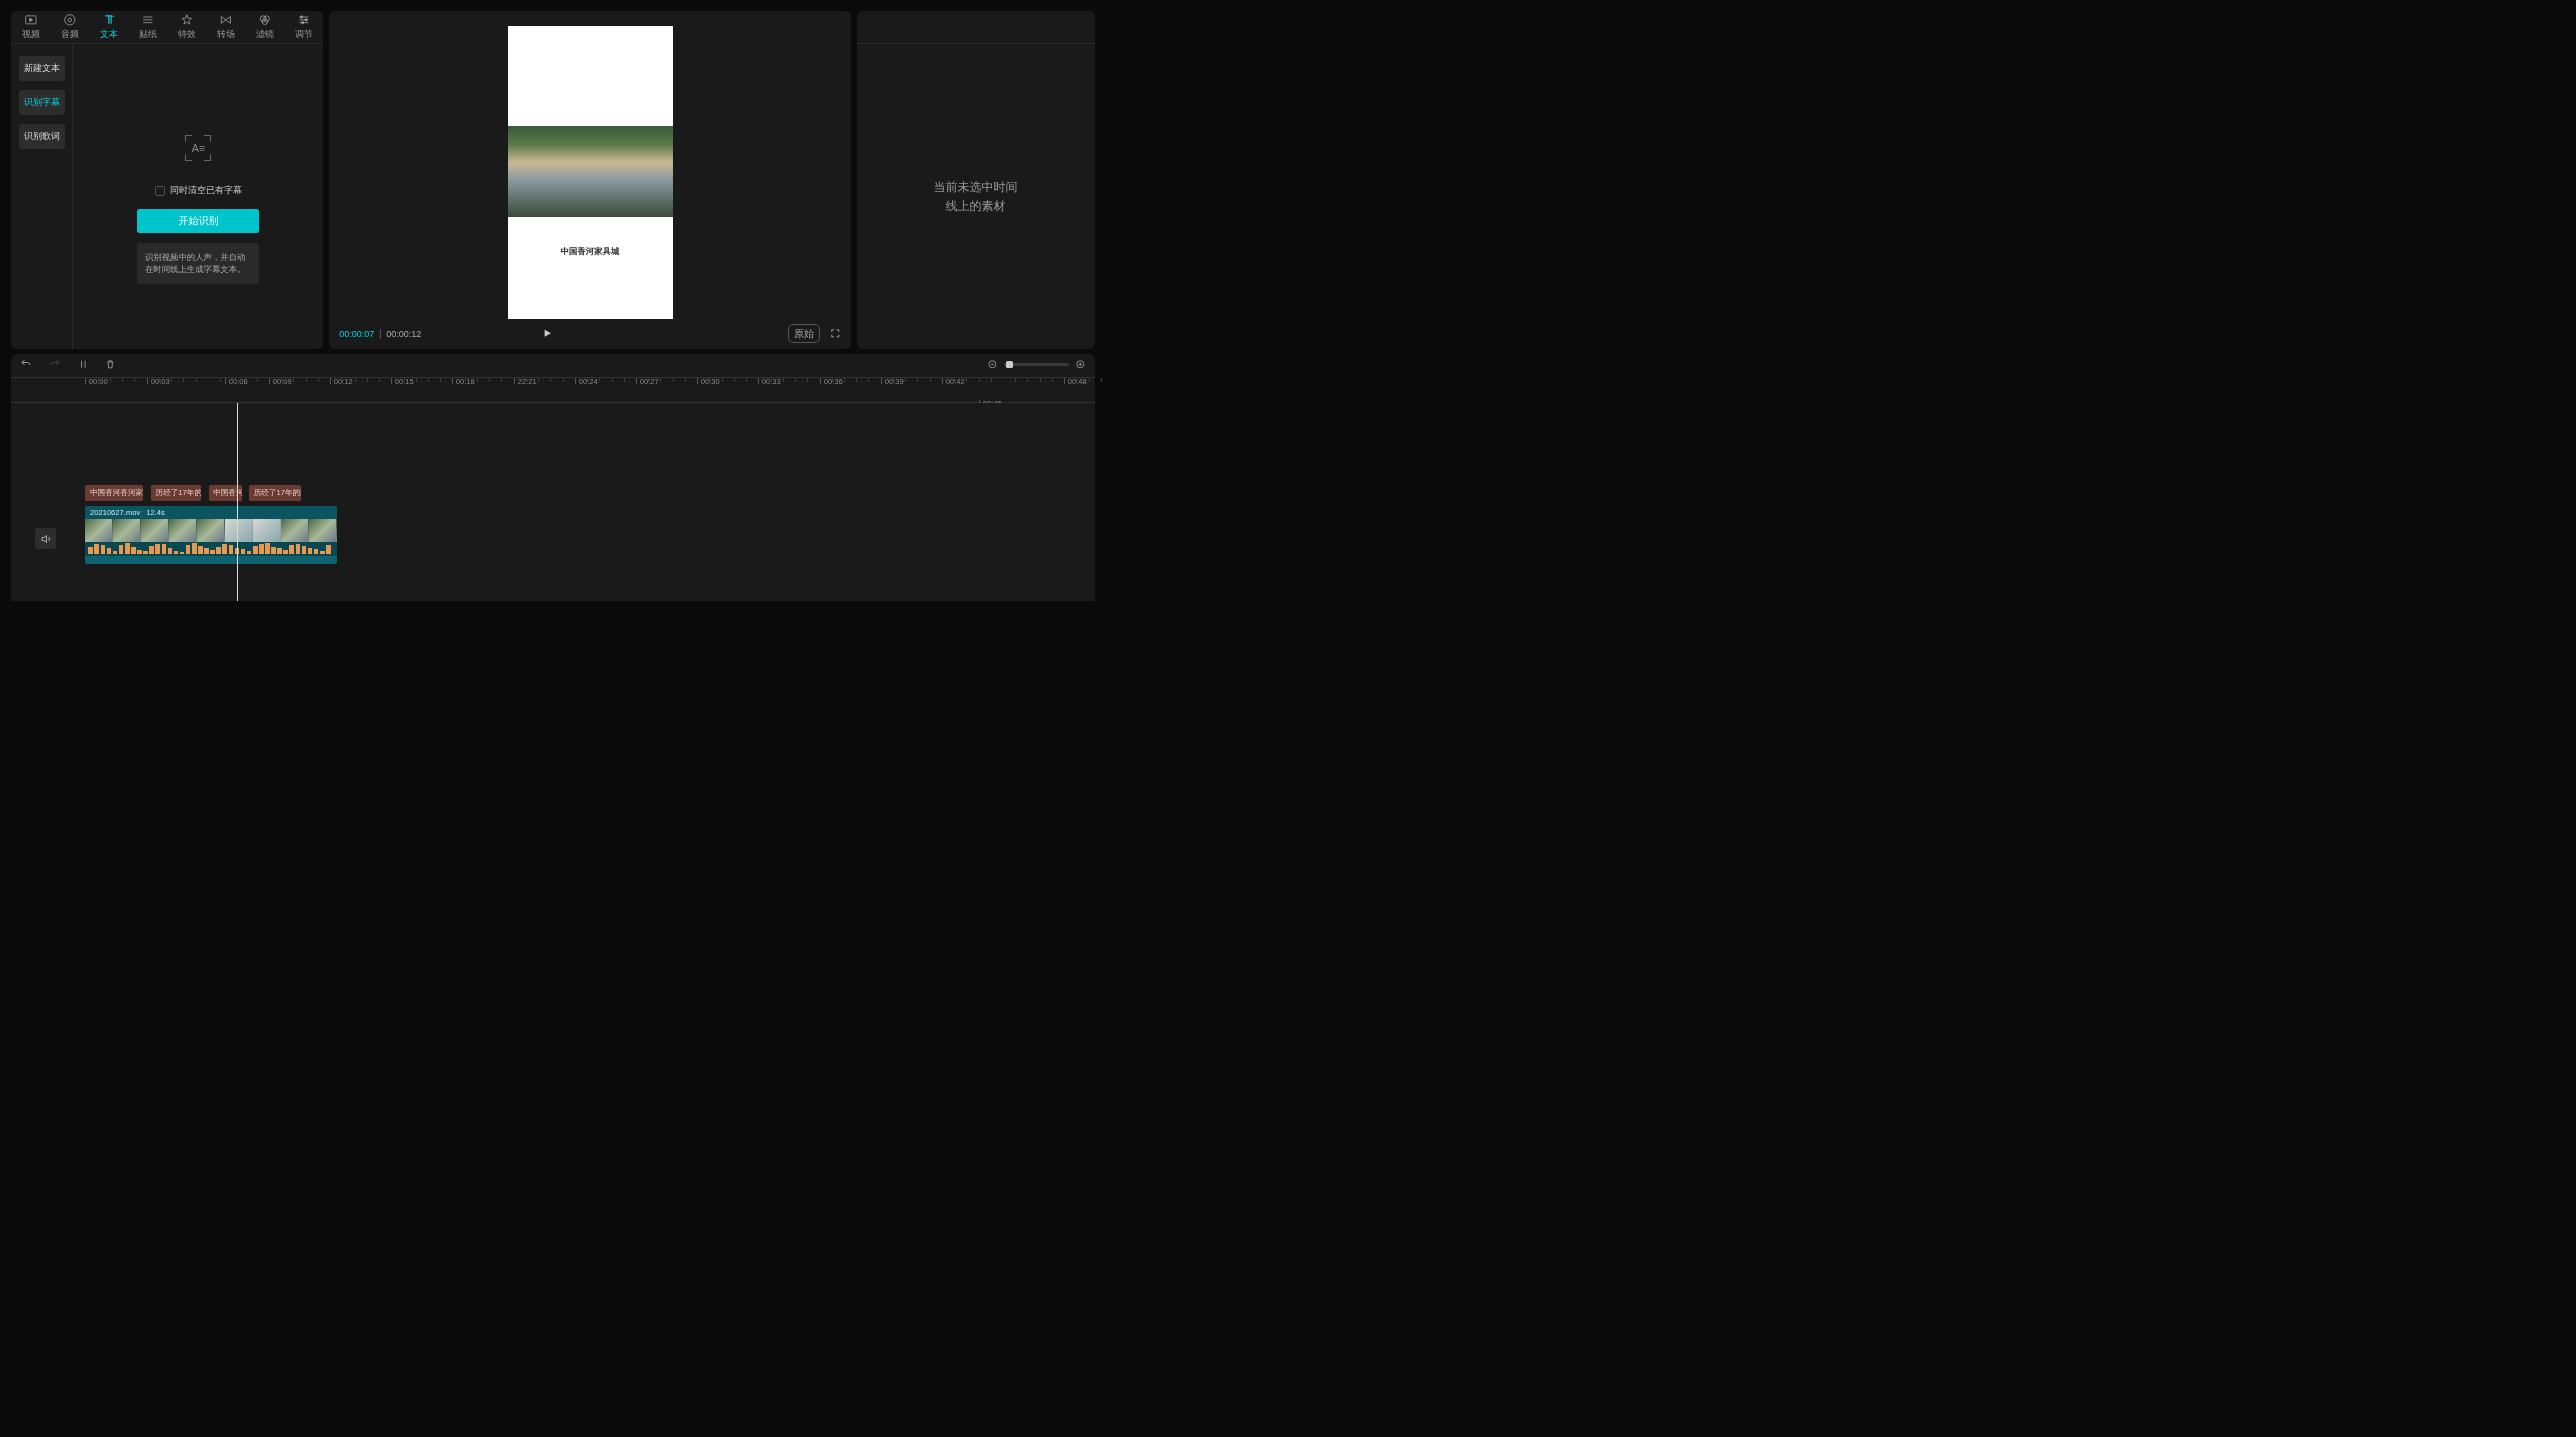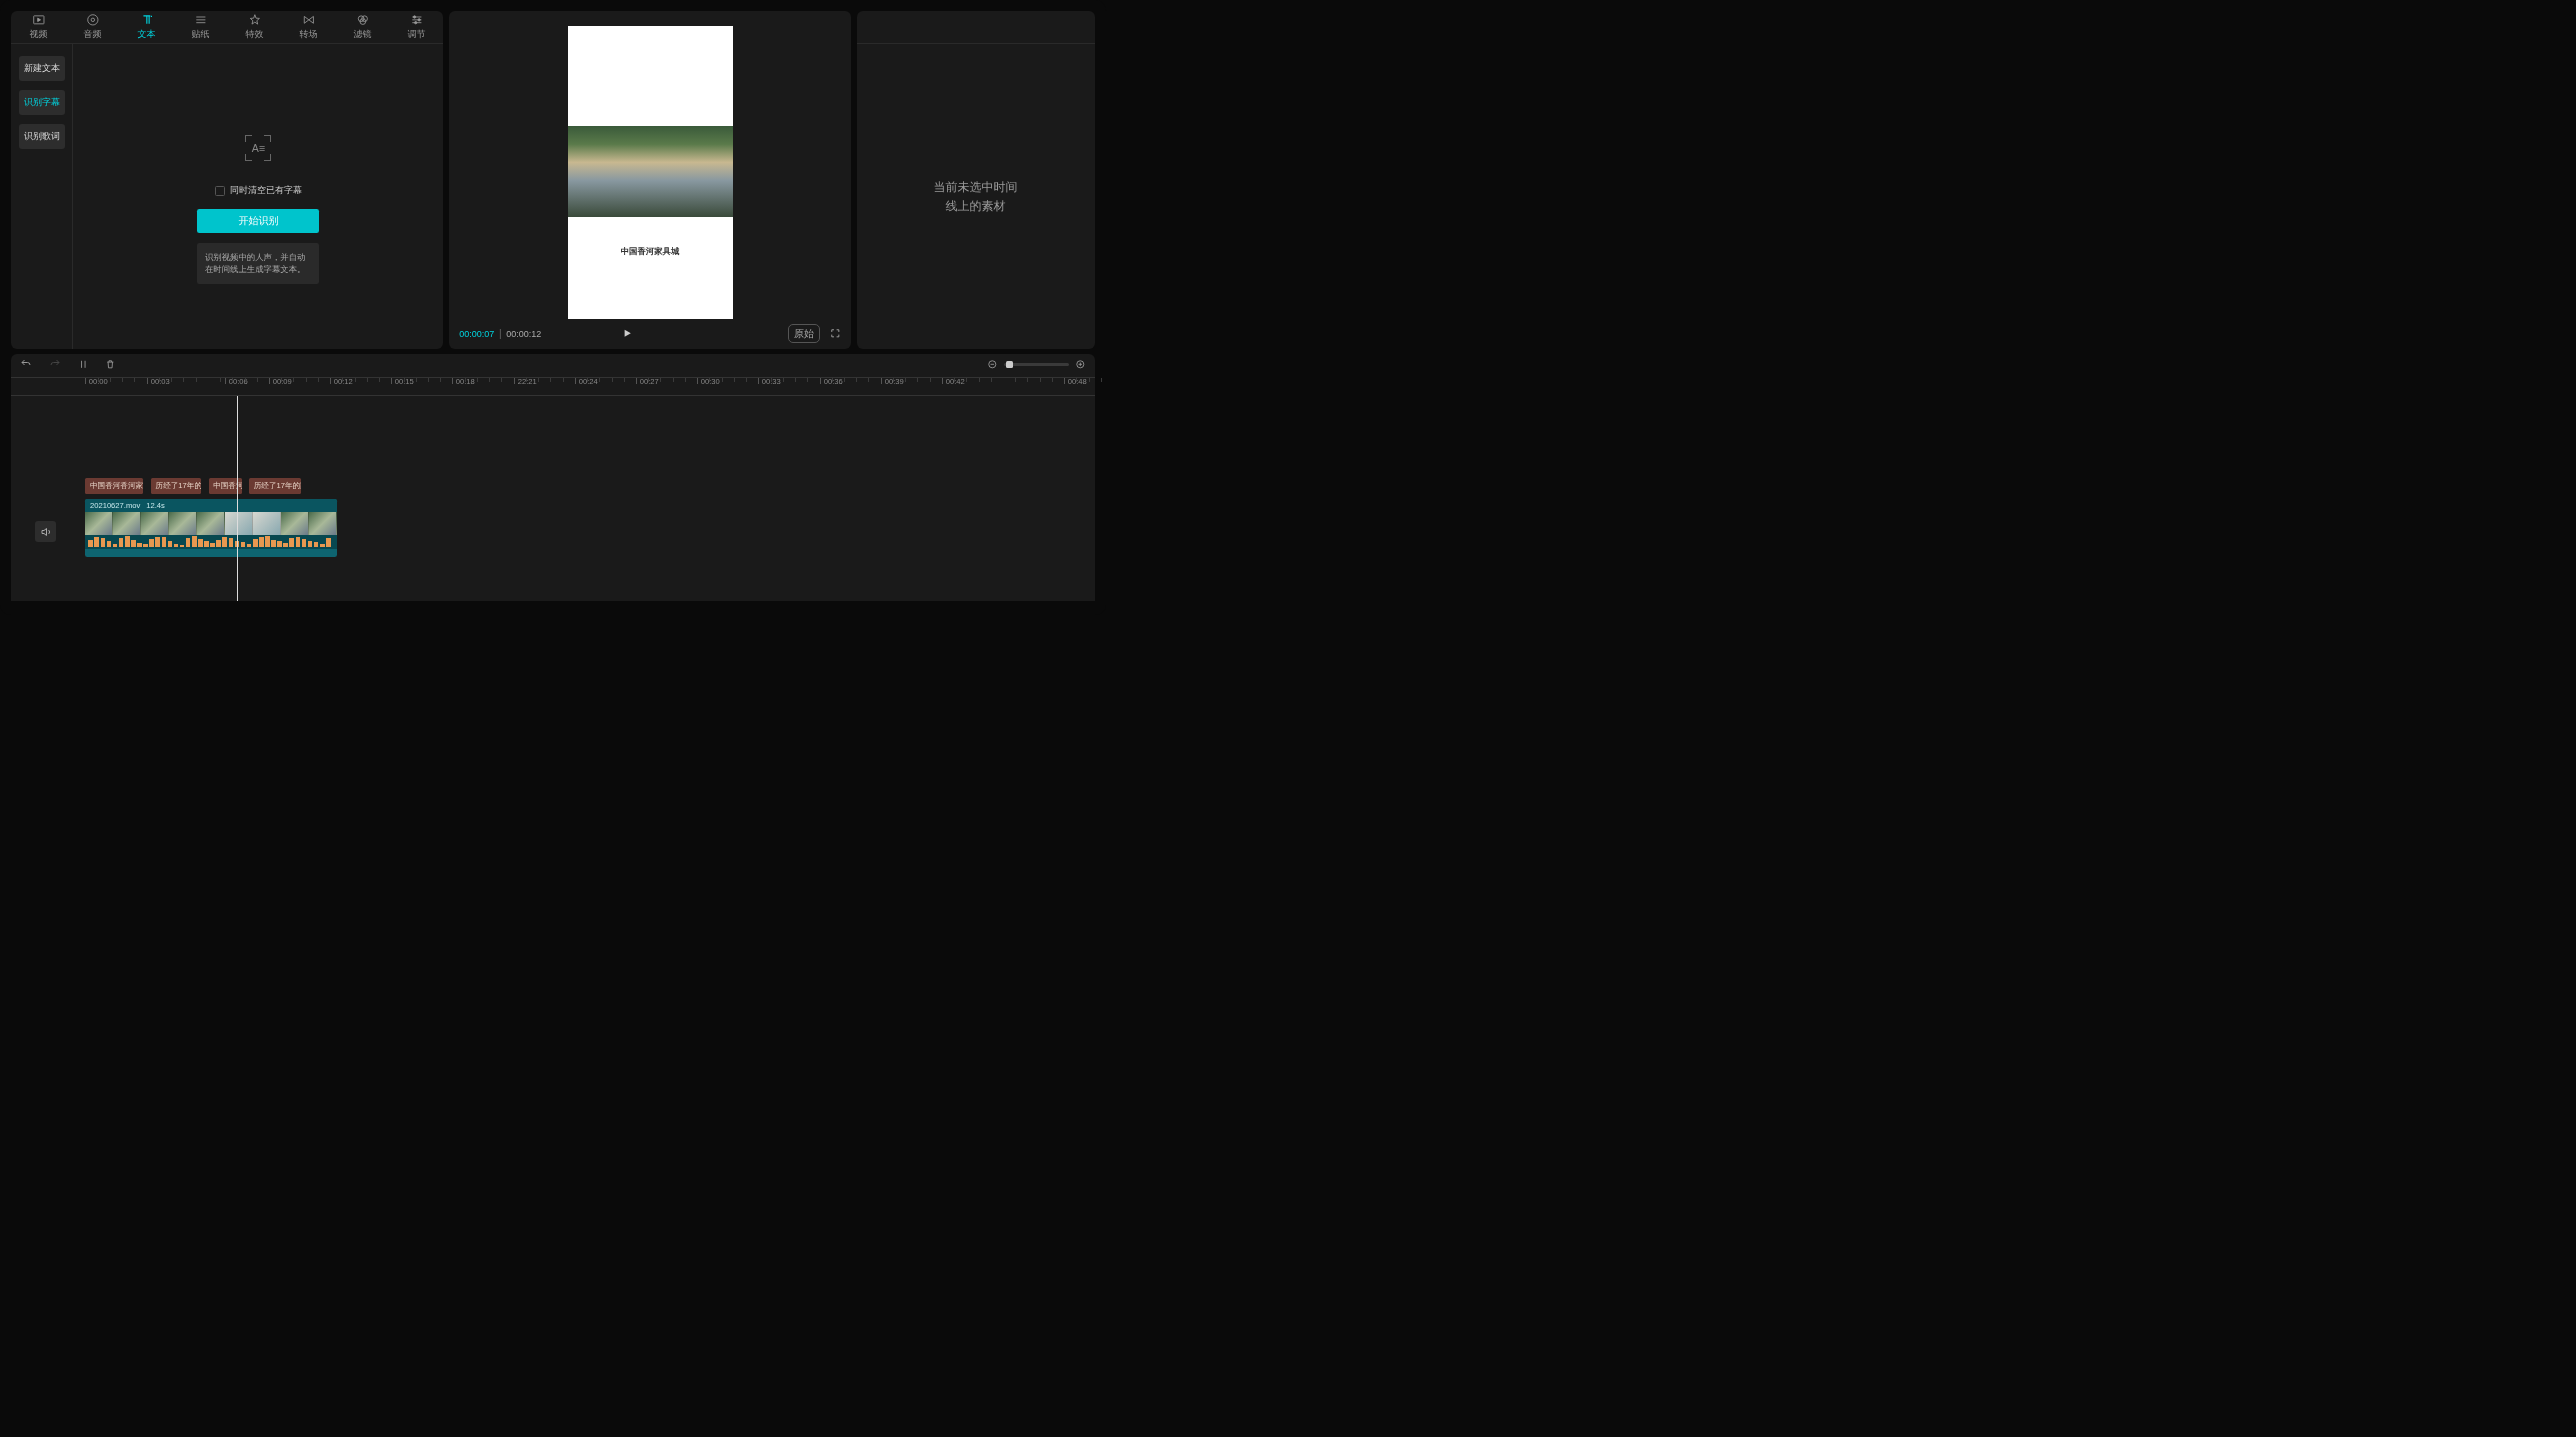--- a/index.html
+++ b/index.html
@@ -4,21 +4,21 @@
 <style>
 * { margin: 0; padding: 0; box-sizing: border-box; font-family: -apple-system, "PingFang SC", "Microsoft YaHei", sans-serif; }
 body { background: #0a0a0a; color: #e0e0e0; font-size: 10px; overflow: hidden; }
 .app { width: 1106px; height: 615px; background: #0a0a0a; position: relative; border-radius: 10.6px; overflow: hidden; }
 
 
 .top-row { display: flex; gap: 5.3px; padding: 11.4px 11.4px 0 11.4px; height: 349px; }
 .panel { background: #1a1a1a; border-radius: 6px; position: relative; }
 
 
-.left-panel { width: 432px; display: flex; flex-direction: column; }
+.left-panel { width: 312px; display: flex; flex-direction: column; }
 .tab-bar { display: flex; height: 33px; border-bottom: 0.8px solid #2a2a2a; }
 .tab { flex: 1; display: flex; flex-direction: column; align-items: center; justify-content: center; gap: 1.5px; cursor: pointer; color: #999; font-size: 9px; }
 .tab.active { color: #00d5e0; }
 .tab-icon { width: 13.7px; height: 13.7px; display: flex; align-items: center; justify-content: center; }
 .tab-icon svg { width: 13.7px; height: 13.7px; }
 
 .left-body { flex: 1; display: flex; }
 .side-menu { width: 62px; padding: 12px 7.6px; display: flex; flex-direction: column; gap: 9px; border-right: 0.8px solid #2a2a2a; }
 .side-item { background: #2d2d2d; color: #ddd; padding: 6px 4.6px; border-radius: 3px; text-align: center; font-size: 9px; cursor: pointer; }
 .side-item.active { color: #00d5e0; }
@@ -54,21 +54,21 @@
 
 
 .timeline-wrap { margin: 5.3px 11.4px 11.4px 11.4px; height: 247px; display: flex; flex-direction: column; }
 .tl-toolbar { height: 20px; display: flex; align-items: center; padding: 0 9px; gap: 16.7px; }
 .tl-btn { color: #999; cursor: pointer; display: flex; align-items: center; }
 .tl-btn.disabled { color: #444; }
 .tl-toolbar-right { margin-left: auto; display: flex; align-items: center; gap: 6px; }
 .zoom-slider { width: 65px; height: 3px; background: #3a3a3a; border-radius: 1.5px; position: relative; }
 .zoom-thumb { position: absolute; left: 1.5px; top: -2.3px; width: 7.6px; height: 7.6px; background: #ccc; border-radius: 1.5px; }
 
-.ruler { height: 19px; border-top: 0.8px solid #333; border-bottom: 0.8px solid #333; position: relative; background: #1a1a1a; margin-top: 3px; }
+.ruler { height: 26px; border-top: 0.8px solid #333; border-bottom: 0.8px solid #333; position: relative; background: #1a1a1a; margin-top: 3px; }
 .ruler-tick { position: absolute; top: 0; font-size: 7.6px; color: #888; border-left: 0.8px solid #555; height: 6px; padding-left: 2.3px; line-height: 7.6px; }
 .ruler-minor { position: absolute; top: 0; border-left: 0.8px solid #3a3a3a; height: 3.8px; }
 
 .tracks { flex: 1; position: relative; background: #1a1a1a; overflow: hidden; }
 .playhead { position: absolute; top: -13.7px; bottom: 0; width: 0.8px; background: #ddd; left: 226px; z-index: 10; }
 
 .sound-toggle { position: absolute; left: 24px; top: 125px; width: 21px; height: 21px; background: #2d2d2d; border-radius: 3px; display: flex; align-items: center; justify-content: center; }
 
 .subtitle-track { position: absolute; top: 82px; left: 74px; display: flex; gap: 7.6px; }
 .sub-clip { background: #6b3a32; color: #e8d5c8; font-size: 7.6px; padding: 3px 4.6px; border-radius: 1.5px; white-space: nowrap; overflow: hidden; }

